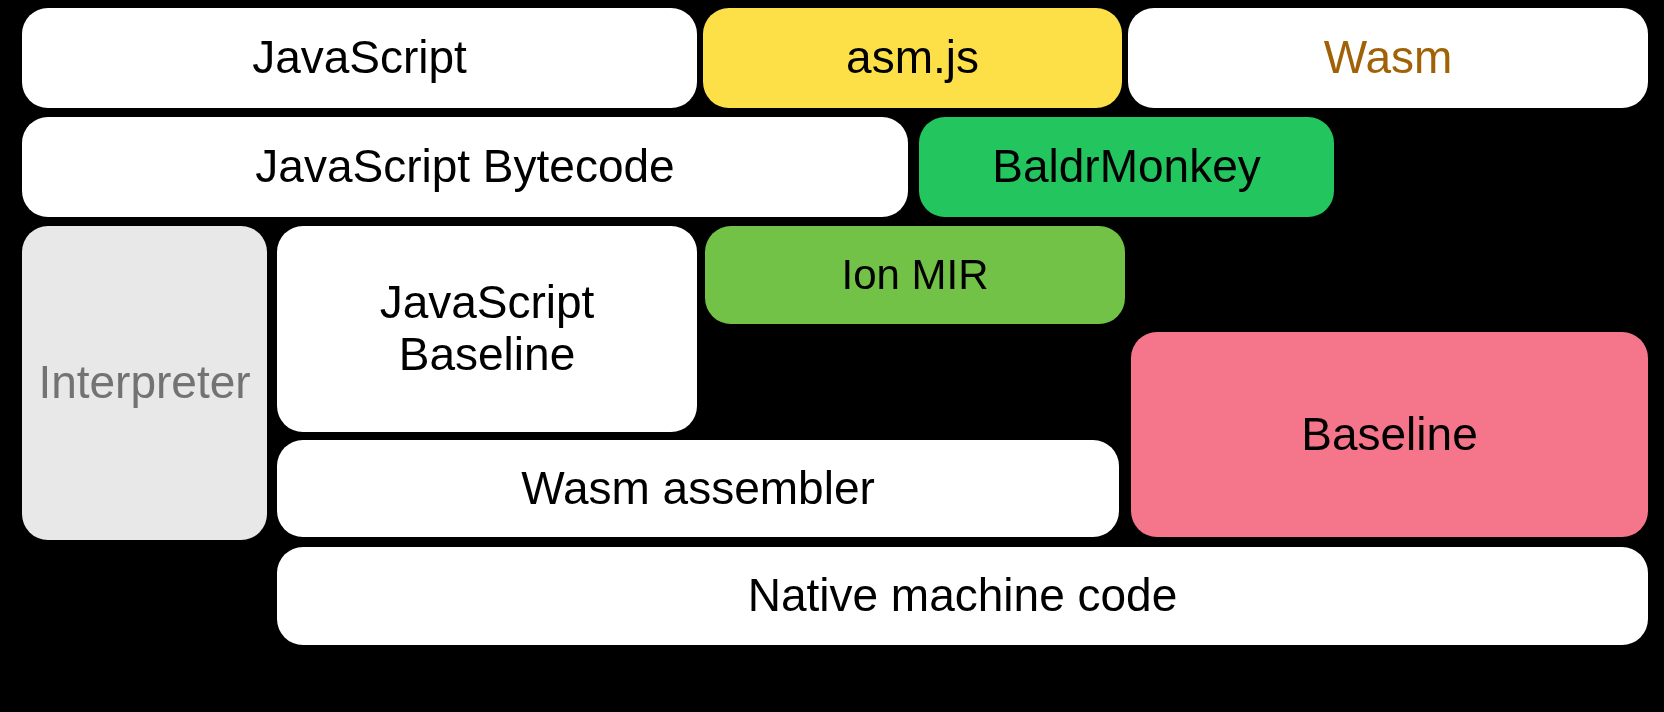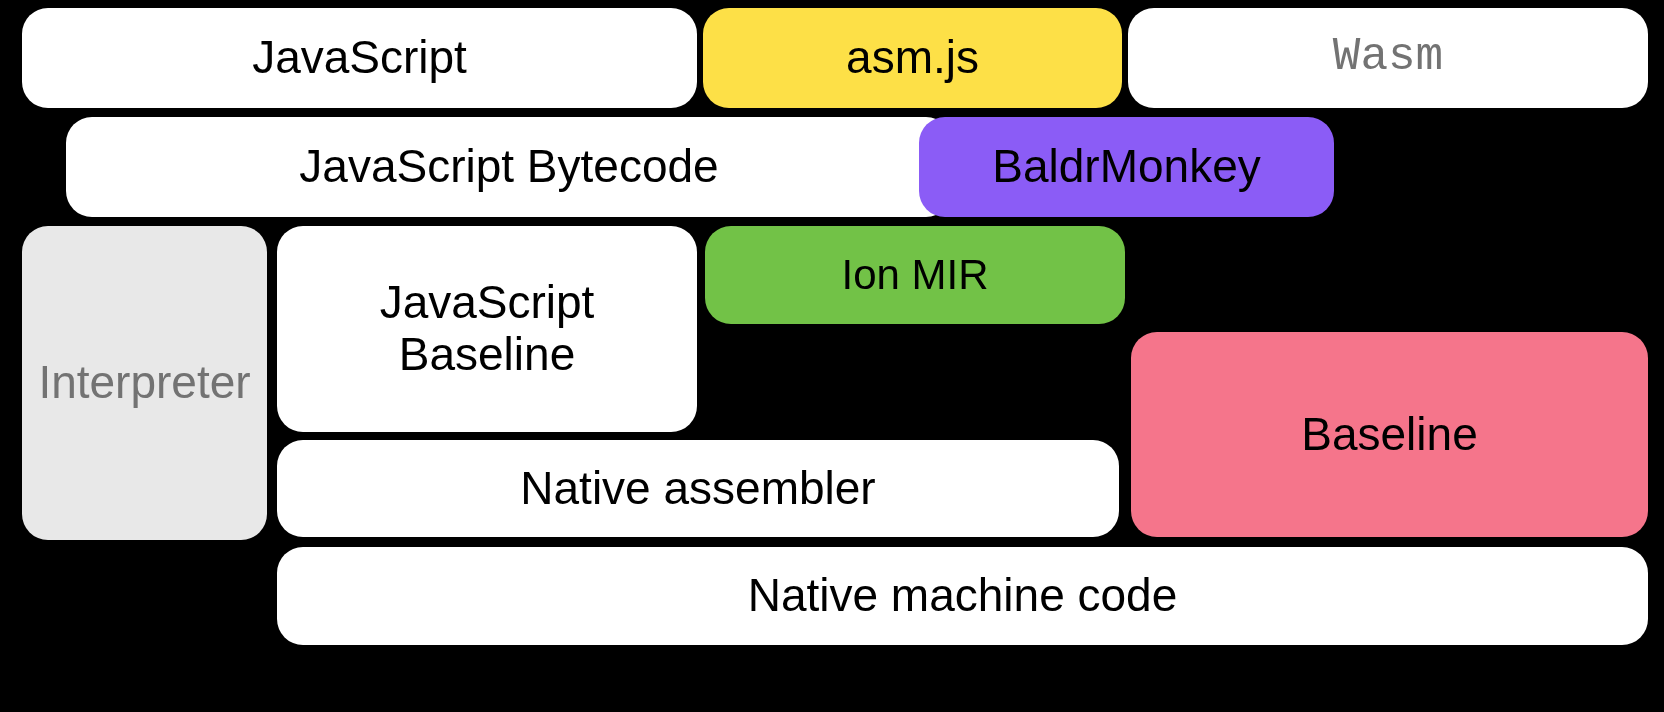--- a/index.html
+++ b/index.html
@@ -30,23 +30,23 @@
     padding: 0 8px;
     white-space: pre-line;
   }
 </style>
 </head>
 <body>
 
 <div id="stage" style="background: rgb(0, 0, 0);">
     <div class="node" style="left: 22px; top: 8px; width: 675px; height: 100px; background: rgb(255, 255, 255); color: rgb(0, 0, 0); font-size: 46px;">JavaScript</div>
     <div class="node" style="left: 703px; top: 8px; width: 419px; height: 100px; background: #fde047; color: rgb(0, 0, 0); font-size: 46px;">asm.js</div>
-    <div class="node" style="left: 1128px; top: 8px; width: 520px; height: 100px; background: rgb(255, 255, 255); color: #737373; font-size: 46px; font-family: Liberation Mono, monospace;">Wasm</div>
-    <div class="node" style="left: 22px; top: 117px; width: 886px; height: 100px; background: rgb(255, 255, 255); color: rgb(0, 0, 0); font-size: 46px; margin-left: 44px;">JavaScript Bytecode</div>
-    <div class="node" style="left: 919px; top: 117px; width: 415px; height: 100px; background: #8b5cf6; color: rgb(0, 0, 0); font-size: 46px;">BaldrMonkey</div>
+    <div class="node" style="left: 1128px; top: 8px; width: 520px; height: 100px; background: rgb(255, 255, 255); color: #a16207; font-size: 46px;">Wasm</div>
+    <div class="node" style="left: 22px; top: 117px; width: 886px; height: 100px; background: rgb(255, 255, 255); color: rgb(0, 0, 0); font-size: 46px;">JavaScript Bytecode</div>
+    <div class="node" style="left: 919px; top: 117px; width: 415px; height: 100px; background: #22c55e; color: rgb(0, 0, 0); font-size: 46px;">BaldrMonkey</div>
     <div class="node" style="left: 22px; top: 226px; width: 245px; height: 314px; background: rgb(232, 232, 232); color: #737373; font-size: 46px;">Interpreter</div>
     <div class="node" style="left: 277px; top: 226px; width: 420px; height: 206px; background: rgb(255, 255, 255); color: rgb(0, 0, 0); font-size: 46px;">JavaScript
 Baseline</div>
     <div class="node" style="left: 705px; top: 226px; width: 420px; height: 98px; background: rgb(114, 194, 71); color: rgb(0, 0, 0); font-size: 42px;">Ion MIR</div>
     <div class="node" style="left: 1131px; top: 332px; width: 517px; height: 205px; background: rgb(245, 117, 139); color: rgb(0, 0, 0); font-size: 46px;">Baseline</div>
-    <div class="node" style="left: 277px; top: 440px; width: 842px; height: 97px; background: rgb(255, 255, 255); color: rgb(0, 0, 0); font-size: 46px;">Native assembler</div>
+    <div class="node" style="left: 277px; top: 440px; width: 842px; height: 97px; background: rgb(255, 255, 255); color: rgb(0, 0, 0); font-size: 46px;">Wasm assembler</div>
     <div class="node" style="left: 277px; top: 547px; width: 1371px; height: 98px; background: rgb(255, 255, 255); color: rgb(0, 0, 0); font-size: 46px;">Native machine code</div>
   </div>
 
 </body></html>

